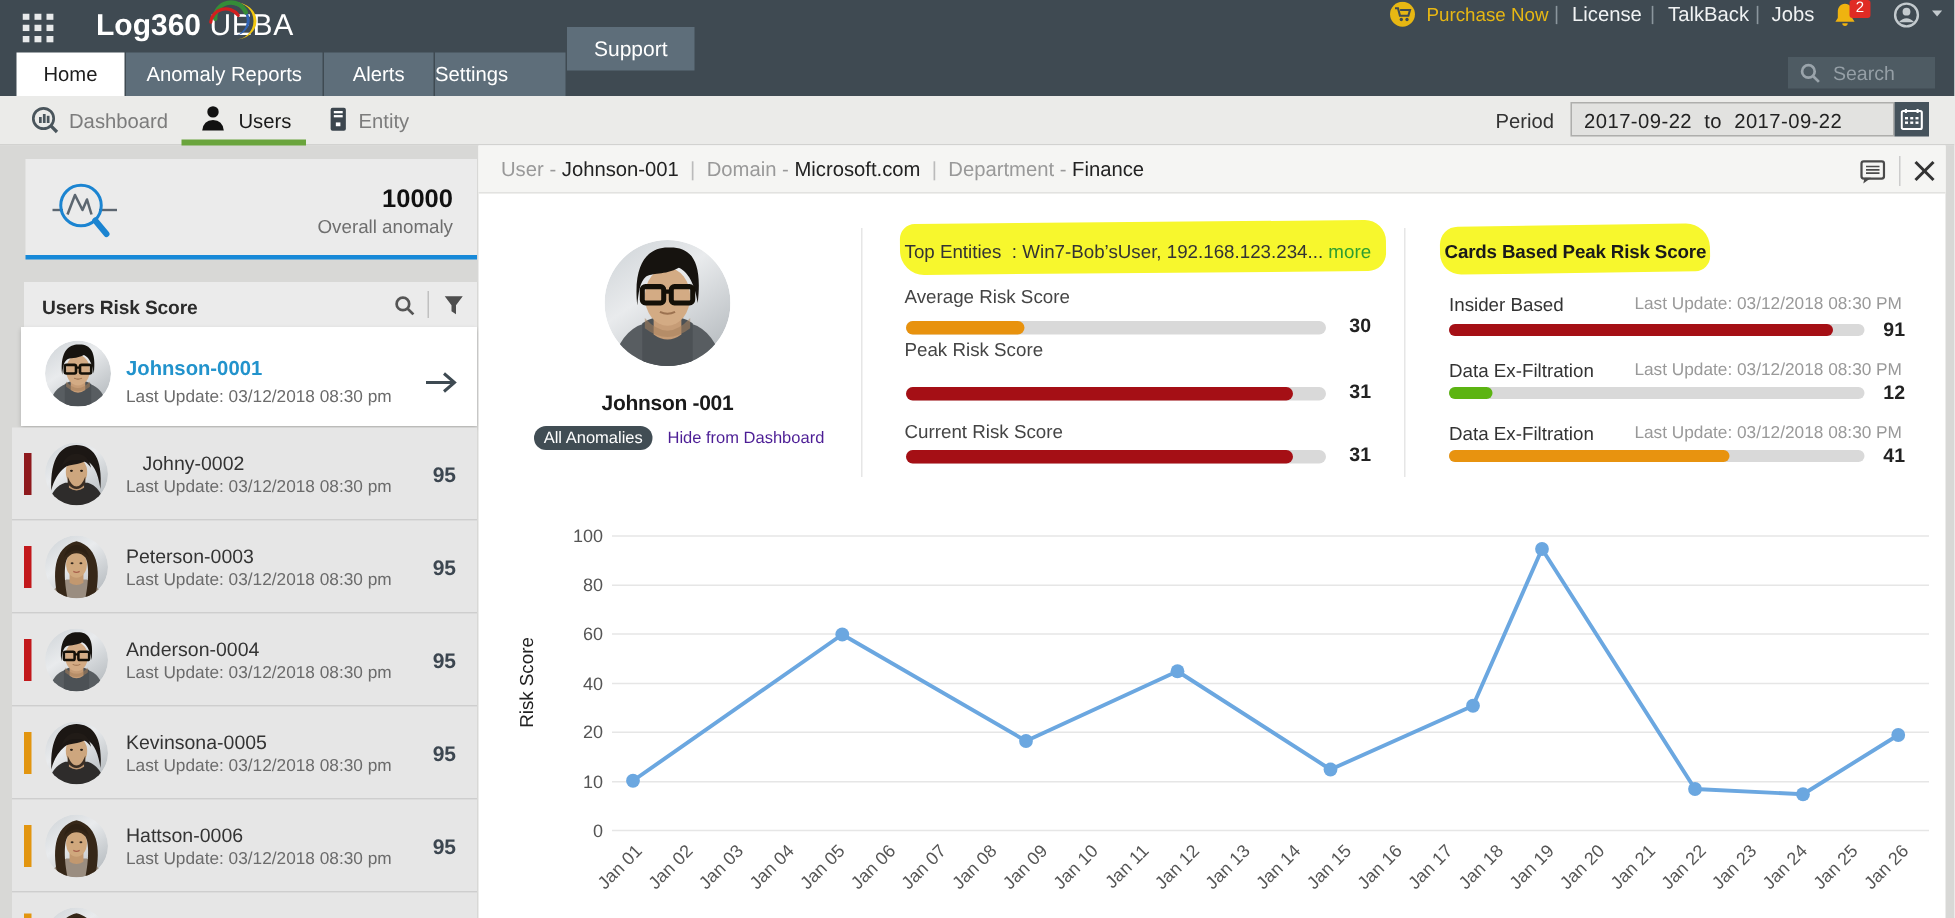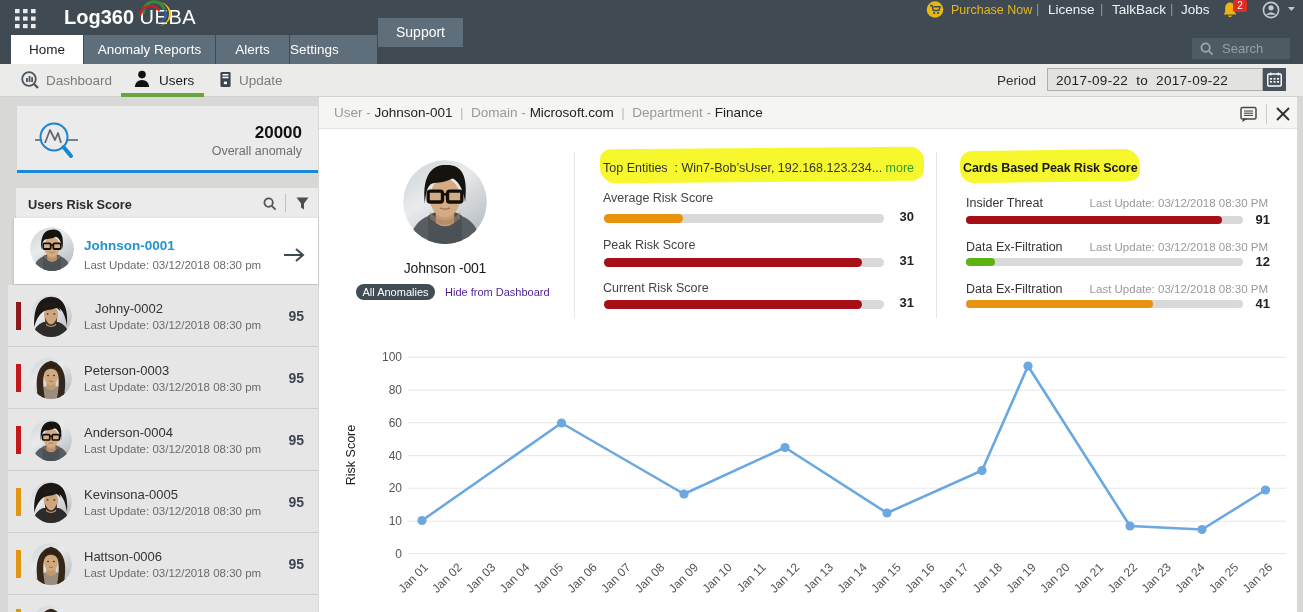--- a/index.html
+++ b/index.html
@@ -83,21 +83,21 @@
   <path d="M0.8 17 Q1.6 10 8 10 Q14.4 10 15.2 17 Z" fill="#111"></path>
 </svg>
 <div class="abs" style="left:159px;top:73px;font-size:13.5px;color:#1a1a1a;">Users</div>
 <div class="abs" style="left:121px;top:93px;width:83px;height:4px;background:#6aa43c;"></div>
 <svg class="abs" style="left:220px;top:70px;" width="11" height="19" viewBox="0 0 13 19">
   <rect x="0.5" y="0.5" width="12" height="18" rx="1.5" fill="#3c464e"></rect>
   <rect x="3" y="3" width="7" height="1.8" fill="#fff"></rect>
     <rect x="3" y="6.2" width="7" height="1.8" fill="#fff"></rect>
   <rect x="4.6" y="12" width="3.6" height="3" fill="#fff"></rect>
 </svg>
-<div class="abs" style="left:239px;top:73px;font-size:13.5px;color:#7c7c7c;">Update</div>
+<div class="abs" style="left:239px;top:73px;font-size:13.5px;color:#7c7c7c;">Entity</div>
 
 <div class="abs" style="left:997px;top:73px;font-size:13.5px;color:#333;">Period</div>
 <div class="abs" style="left:1047px;top:68px;width:216px;height:23px;background:#e2e2e0;border:1px solid #aeaeac;"></div>
 <div class="abs" style="left:1056px;top:73px;font-size:13.5px;color:#222;letter-spacing:0.3px;">2017-09-22&nbsp; to&nbsp; 2017-09-22</div>
 <div class="abs" style="left:1263px;top:68px;width:23px;height:23px;background:#46535c;"></div>
 <svg class="abs" style="left:1267px;top:72px;" width="15" height="15" viewBox="0 0 15 15">
   <rect x="0.8" y="2" width="13.4" height="12" rx="1" fill="none" stroke="#fff" stroke-width="1.4"></rect>
   <line x1="3.6" y1="0.6" x2="3.6" y2="3.4" stroke="#fff" stroke-width="1.4"></line>
   <line x1="11.4" y1="0.6" x2="11.4" y2="3.4" stroke="#fff" stroke-width="1.4"></line>
   <g fill="#fff">
@@ -112,21 +112,21 @@
 
 <div class="abs" style="left:17px;top:106px;width:301px;height:64px;background:#ebebeb;"></div>
 <div class="abs" style="left:17px;top:170px;width:301px;height:3px;background:#1789d8;"></div>
 <svg class="abs" style="left:28px;top:118px;" width="52" height="44" viewBox="0 0 52 44">
   <line x1="7" y1="22" x2="14" y2="22" stroke="#5c6670" stroke-width="1.6"></line>
   <line x1="38" y1="22" x2="50" y2="22" stroke="#5c6670" stroke-width="1.6"></line>
   <circle cx="26" cy="19" r="13.5" fill="none" stroke="#1b84d1" stroke-width="2"></circle>
   <path d="M17 25 L22 12 L27 22 L30 15 L33 25" fill="none" stroke="#5c6670" stroke-width="1.7" stroke-linejoin="round"></path>
   <line x1="35.5" y1="29" x2="43" y2="38" stroke="#1b84d1" stroke-width="4" stroke-linecap="round"></line>
 </svg>
-<div class="abs" style="left:150px;top:123px;width:152px;text-align:right;font-size:17px;font-weight:bold;color:#111;">20000</div>
+<div class="abs" style="left:150px;top:123px;width:152px;text-align:right;font-size:17px;font-weight:bold;color:#111;">10000</div>
 <div class="abs" style="left:150px;top:144px;width:152px;text-align:right;font-size:12.5px;color:#6e6e6e;">Overall anomaly</div>
 
 <div class="abs" style="left:16px;top:188px;width:302px;height:30px;background:#ebebeb;"></div>
 <div class="abs" style="left:28px;top:197px;font-size:12.8px;font-weight:bold;color:#2b2b2b;letter-spacing:-0.1px;">Users Risk Score</div>
 <svg class="abs" style="left:263px;top:197px;" width="14" height="14" viewBox="0 0 14 14">
   <circle cx="5.6" cy="5.6" r="4.2" fill="none" stroke="#555" stroke-width="1.8"></circle>
   <line x1="8.8" y1="8.8" x2="12.6" y2="12.6" stroke="#555" stroke-width="1.8"></line>
 </svg>
 <div class="abs" style="left:285px;top:194px;width:1px;height:18px;background:#c0c0c0;"></div>
 <svg class="abs" style="left:296px;top:197px;" width="13" height="13" viewBox="0 0 13 13">
@@ -378,42 +378,42 @@
       <path d="M39 58 L39 75 Q50 83 61 75 L61 58 Z" fill="#c69c76"></path>
       <ellipse cx="50" cy="45" rx="18" ry="23" fill="#d3ab84"></ellipse>
       <path d="M32 62 Q41 72 50 72 Q59 72 68 62 L68 70 Q59 77 50 77 Q41 77 32 70 Z" fill="#a8815c" opacity="0.55"></path>
       <path d="M26 52 C22 14 38 6 50 6 C68 5 78 15 74 50 C71 31 64 24 59 22 C48 28 37 26 33 29 C28 33 27 42 26 52 Z" fill="#16130f"></path>
       <rect x="30" y="37" width="17" height="13" rx="2.5" fill="none" stroke="#141008" stroke-width="4"></rect>
       <rect x="53" y="37" width="17" height="13" rx="2.5" fill="none" stroke="#141008" stroke-width="4"></rect>
       <line x1="47" y1="41" x2="53" y2="41" stroke="#141008" stroke-width="3.4"></line>
       <path d="M44 57 Q50 60 56 57" stroke="#9c7250" stroke-width="1.6" fill="none"></path>
     </g>
   </svg>
-<div class="abs" style="left:395px;top:260px;width:100px;text-align:center;font-size:14px;font-weight:normal;color:#1a1a1a;letter-spacing:-0.2px;">Johnson -001</div>
+<div class="abs" style="left:395px;top:260px;width:100px;text-align:center;font-size:14px;font-weight:bold;color:#1a1a1a;letter-spacing:-0.2px;">Johnson -001</div>
 <div class="abs" style="left:356px;top:284px;width:79px;height:16px;background:#414d54;border-radius:8px;color:#fff;font-size:11px;text-align:center;line-height:16px;">All Anomalies</div>
 <div class="abs" style="left:445px;top:286px;font-size:11px;color:#4c1d95;">Hide from Dashboard</div>
 
 <div class="abs" style="left:600px;top:148px;width:324px;height:34px;background:#f7f72d;border-radius:10px 14px 12px 16px;transform:rotate(-0.5deg);"></div>
 <div class="abs" style="left:603px;top:161px;font-size:12.5px;color:#333;">Top Entities&nbsp; : Win7-Bob’sUser, 192.168.123.234... <span style="color:#2e9e30;margin-top:16px;">more</span></div>
 <div style="position:absolute;left:603px;top:191px;font-size:12.5px;color:#444;">Average Risk Score</div>
 <div style="position:absolute;left:604px;top:213.5px;width:280px;height:9px;background:#d9d9d9;border-radius:4.5px;"></div>
 <div style="position:absolute;left:604px;top:213.5px;width:79px;height:9px;background:#e8920e;border-radius:4.5px;"></div>
 <div style="position:absolute;left:884px;top:208.5px;width:30px;text-align:right;font-size:13px;font-weight:bold;color:#222;">30</div>
-<div style="position:absolute;left:603px;top:238px;font-size:12.5px;color:#444;">Peak Risk Score</div>
+<div style="position:absolute;left:603px;top:226px;font-size:12.5px;color:#444;">Peak Risk Score</div>
 <div style="position:absolute;left:604px;top:257.5px;width:280px;height:9px;background:#d9d9d9;border-radius:4.5px;"></div>
 <div style="position:absolute;left:604px;top:257.5px;width:258px;height:9px;background:#a50f15;border-radius:4.5px;"></div>
 <div style="position:absolute;left:884px;top:252.5px;width:30px;text-align:right;font-size:13px;font-weight:bold;color:#222;">31</div>
 <div style="position:absolute;left:603px;top:281px;font-size:12.5px;color:#444;">Current Risk Score</div>
 <div style="position:absolute;left:604px;top:300.0px;width:280px;height:9px;background:#d9d9d9;border-radius:4.5px;"></div>
 <div style="position:absolute;left:604px;top:300.0px;width:258px;height:9px;background:#a50f15;border-radius:4.5px;"></div>
 <div style="position:absolute;left:884px;top:295.0px;width:30px;text-align:right;font-size:13px;font-weight:bold;color:#222;">31</div>
 
 <div class="abs" style="left:960px;top:150px;width:180px;height:32px;background:#f7f72d;border-radius:12px 16px 10px 14px;transform:rotate(-0.8deg);"></div>
 <div class="abs" style="left:963px;top:161px;font-size:12.5px;font-weight:bold;color:#1a1a1a;letter-spacing:-0.1px;">Cards Based Peak Risk Score</div>
-<div style="position:absolute;left:966px;top:196px;font-size:12.5px;color:#333;">Insider Threat</div>
+<div style="position:absolute;left:966px;top:196px;font-size:12.5px;color:#333;">Insider Based</div>
 <div style="position:absolute;left:1028px;top:197px;width:240px;text-align:right;font-size:11.5px;color:#999;white-space:nowrap;">Last Update: 03/12/2018 08:30 PM</div>
 <div style="position:absolute;left:966px;top:215.5px;width:277px;height:8px;background:#d9d9d9;border-radius:4.0px;"></div>
 <div style="position:absolute;left:966px;top:215.5px;width:256px;height:8px;background:#a50f15;border-radius:4.0px;"></div>
 <div style="position:absolute;left:1242px;top:211.5px;width:28px;text-align:right;font-size:13px;font-weight:bold;color:#222;">91</div>
 <div style="position:absolute;left:966px;top:240px;font-size:12.5px;color:#333;">Data Ex-Filtration</div>
 <div style="position:absolute;left:1028px;top:241px;width:240px;text-align:right;font-size:11.5px;color:#999;white-space:nowrap;">Last Update: 03/12/2018 08:30 PM</div>
 <div style="position:absolute;left:966px;top:257.5px;width:277px;height:8px;background:#d9d9d9;border-radius:4.0px;"></div>
 <div style="position:absolute;left:966px;top:257.5px;width:29px;height:8px;background:#5cb412;border-radius:4.0px;"></div>
 <div style="position:absolute;left:1242px;top:253.5px;width:28px;text-align:right;font-size:13px;font-weight:bold;color:#222;">12</div>
 <div style="position:absolute;left:966px;top:282px;font-size:12.5px;color:#333;">Data Ex-Filtration</div>

